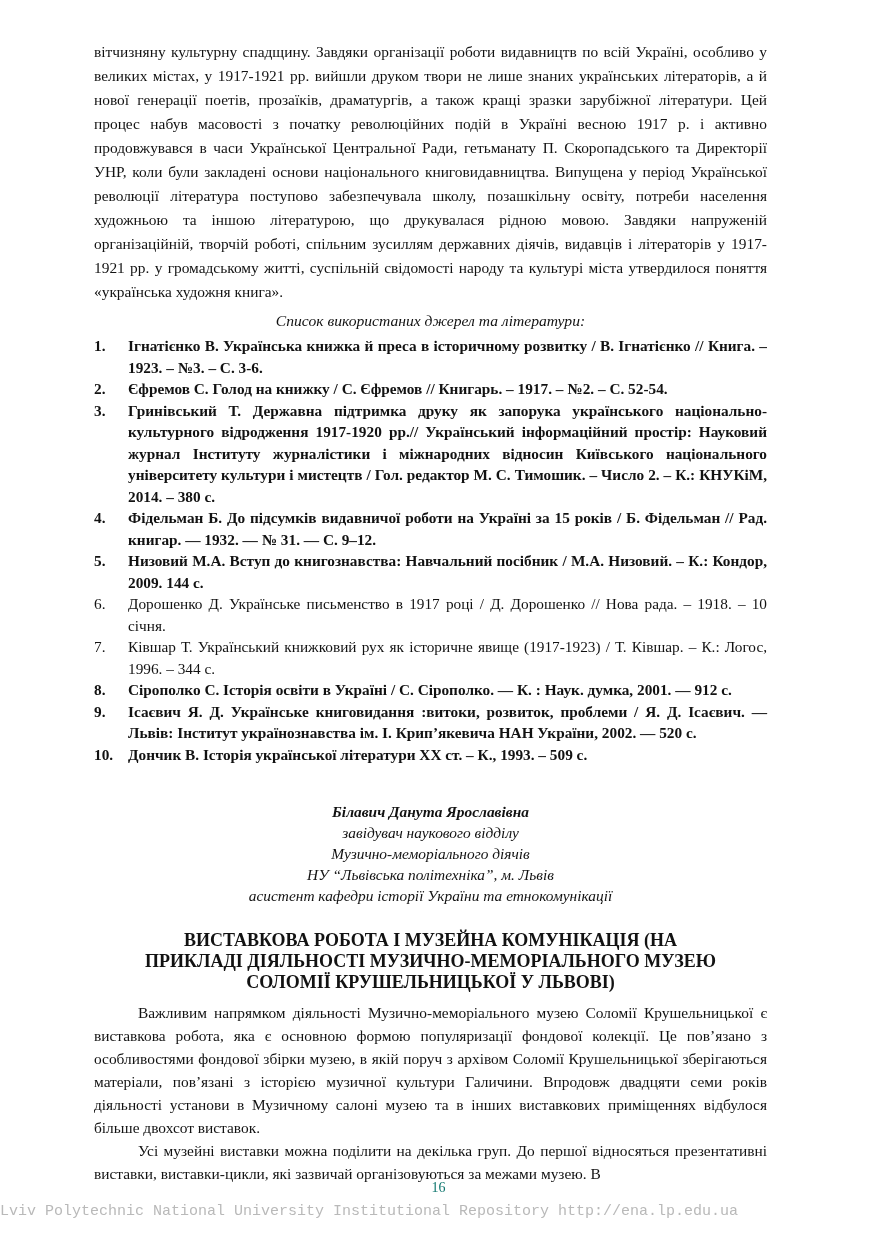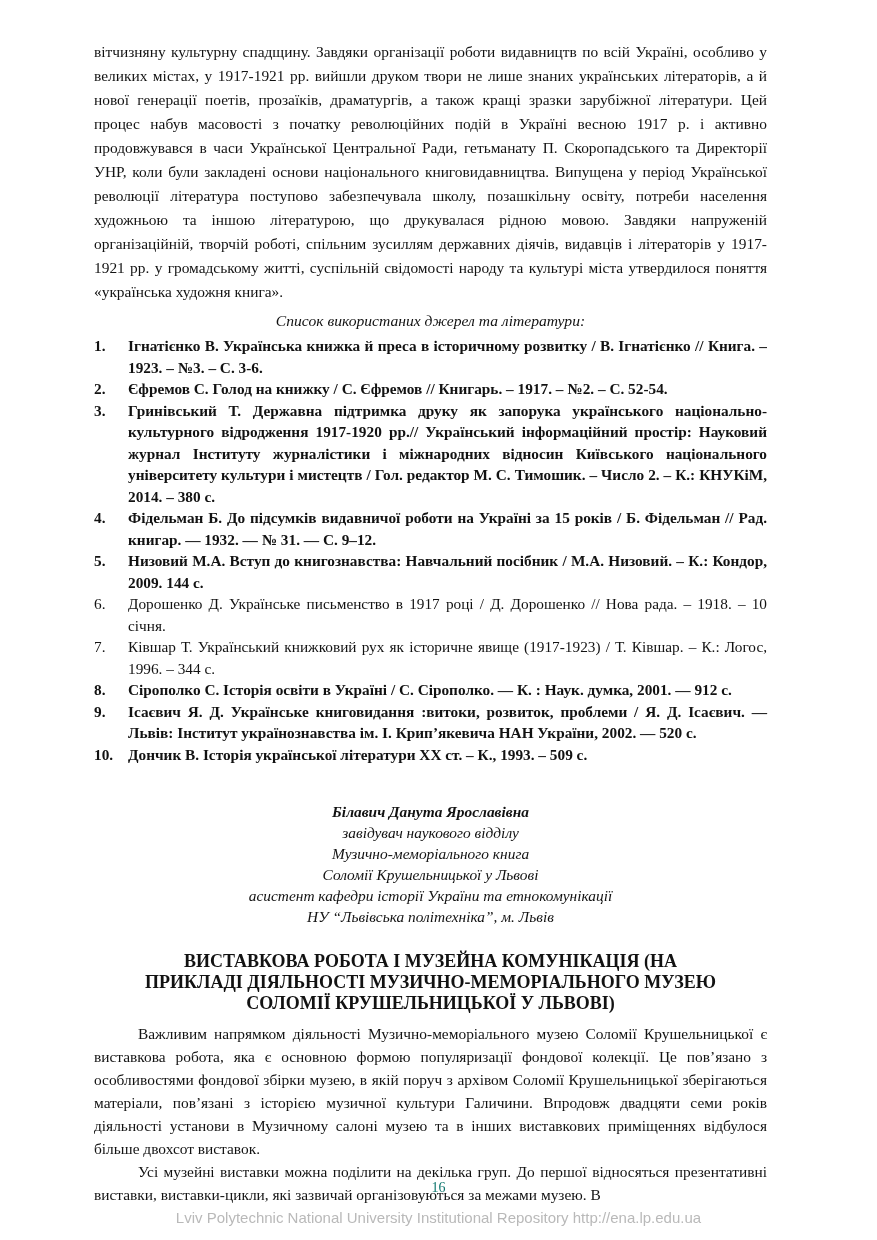--- a/index.html
+++ b/index.html
@@ -65,27 +65,27 @@
     position: absolute;
     bottom: 44px;
     left: 0;
     width: 100%;
     text-align: center;
     font-size: 14px;
     color: #0f766e;
   }
   .repo-footer {
     position: absolute;
-    bottom: 14px;
+    bottom: 20px;
     left: 0;
     width: 100%;
-    text-align: center;
+    text-align: left;
     font-size: 15px;
     color: #b9b9b9;
-    font-family: Liberation Sans, sans-serif;
+    font-family: Liberation Mono, monospace;
   }
 </style>
 </head>
 <body>
 
 <div class="page">
 
   <p class="intro-para">вітчизняну культурну спадщину. Завдяки організації роботи видавництв по всій Україні, особливо у великих містах, у 1917-1921 рр. вийшли друком твори не лише знаних українських літераторів, а й нової генерації поетів, прозаїків, драматургів, а також кращі зразки зарубіжної літератури. Цей процес набув масовості з початку революційних подій в Україні весною 1917 р. і активно продовжувався в часи Української Центральної Ради, гетьманату П. Скоропадського та Директорії УНР, коли були закладені основи національного книговидавництва. Випущена у період Української революції література поступово забезпечувала школу, позашкільну освіту, потреби населення художньою та іншою літературою, що друкувалася рідною мовою. Завдяки напруженій організаційній, творчій роботі, спільним зусиллям державних діячів, видавців і літераторів у 1917-1921 рр. у громадському житті, суспільній свідомості народу та культурі міста утвердилося поняття «українська художня книга».</p>
 
   <p class="refs-heading">Список використаних джерел та літератури:</p>
@@ -129,24 +129,23 @@
     </li>
     <li class="ref bold">
       <span class="ref-num">10.</span>
       <span class="ref-text">Дончик В. Історія української літератури ХХ ст. – К., 1993. – 509 с.</span>
     </li>
   </ol>
 
   <div class="author-block">
     <div class="author-name">Білавич Данута Ярославівна</div>
     <div class="author-line">завідувач наукового відділу</div>
-    <div class="author-line">Музично-меморіального книга</div>
-    <div class="author-line">Соломії Крушельницької у Львові</div>
+    <div class="author-line">Музично-меморіального діячів</div>
+    <div class="author-line">НУ “Львівська політехніка”, м. Львів</div>
     <div class="author-line">асистент кафедри історії України та етнокомунікації</div>
-    <div class="author-line">НУ “Львівська політехніка”, м. Львів</div>
   </div>
 
   <h1 class="article-title">ВИСТАВКОВА РОБОТА І МУЗЕЙНА КОМУНІКАЦІЯ (НА ПРИКЛАДІ ДІЯЛЬНОСТІ МУЗИЧНО-МЕМОРІАЛЬНОГО МУЗЕЮ СОЛОМІЇ КРУШЕЛЬНИЦЬКОЇ У ЛЬВОВІ)</h1>
 
   <p class="body-para">Важливим напрямком діяльності Музично-меморіального музею Соломії Крушельницької є виставкова робота, яка є основною формою популяризації фондової колекції. Це пов’язано з особливостями фондової збірки музею, в якій поруч з архівом Соломії Крушельницької зберігаються матеріали, пов’язані з історією музичної культури Галичини. Впродовж двадцяти семи років діяльності установи в Музичному салоні музею та в інших виставкових приміщеннях відбулося більше двохсот виставок.</p>
   <p class="body-para">Усі музейні виставки можна поділити на декілька груп. До першої відносяться презентативні виставки, виставки-цикли, які зазвичай організовуються за межами музею. В</p>
 
   <div class="page-number">16</div>
   <div class="repo-footer">Lviv Polytechnic National University Institutional Repository http://ena.lp.edu.ua</div>
 

